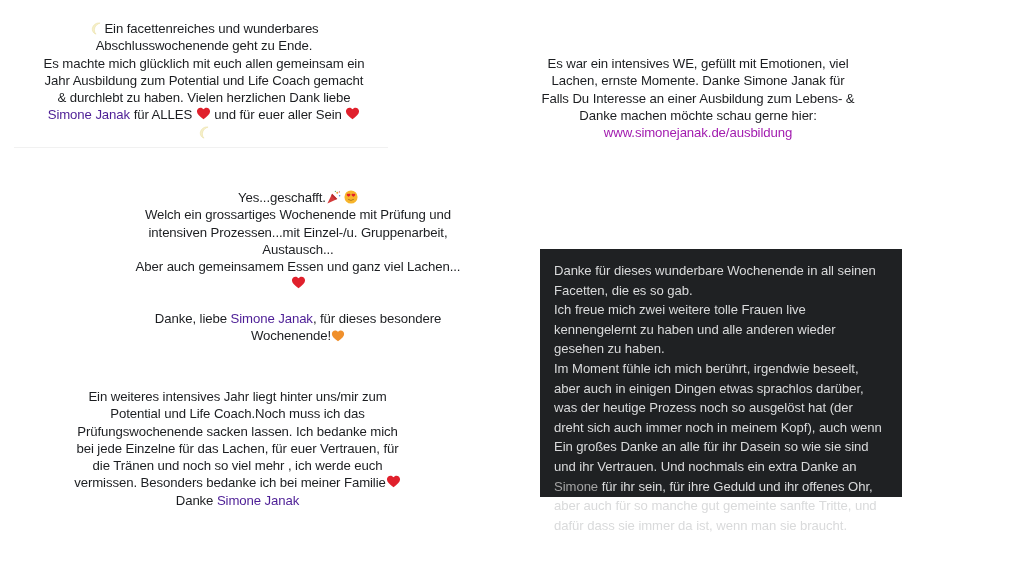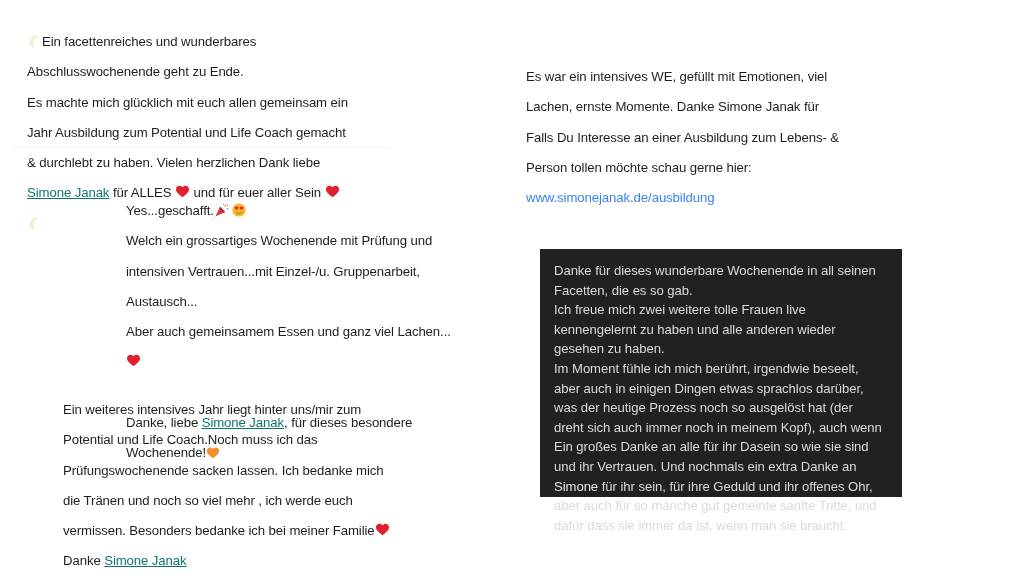--- a/index.html
+++ b/index.html
@@ -30,46 +30,46 @@
   }
 
   .light-block {
     color: #1c1e21;
     font-size: 13.2px;
     line-height: 17.3px;
     letter-spacing: -0.1px;
   }
 
   .light-block p {
-    margin: 13px;
+    margin: 0;
+    text-align: center;
   }
 
   .dark-block {
     background: #1f2123;
     color: #d9dadb;
     font-size: 13.1px;
     line-height: 19.6px;
     letter-spacing: -0.05px;
     padding: 12px 14px 32px 14px;
   }
 
   .dark-block p {
     margin: 0;
   }
 
   
   .link-light {
-    color: #0f766e;
-    text-decoration: underline;
+    color: #4c1d95;
   }
   .link-dark {
-    color: #e5e5e5;
+    color: #a3a3a3;
   }
   .link-url {
-    color: #3b82f6;
+    color: #a21caf;
   }
 
   .spacer-line {
     height: 17.3px;
   }
 
   
   .divider {
     position: absolute;
     background: #f1f1f1;
@@ -122,25 +122,25 @@
       <span class="emoji emoji-moon">
         <svg viewBox="0 0 32 32" xmlns="http://www.w3.org/2000/svg">
           <path d="M23.5 4.5c-7 -1.5 -14 3 -16 9.5c-1.8 6 1.5 12.5 7.5 14c-3.5 -3.5 -4.5 -9 -2.5 -14c1.8 -4.5 6 -8 11 -9.5z" fill="#f6f0c8" stroke="#e8dba0" stroke-width="1.1"></path>
         </svg>
       </span>
     </p>
   </div>
 
   <div class="divider" style="left:14px; top:147px; width:374px;"></div>
 
-  <div class="block light-block" style="left:513px; top:55px; width:400px;">
+  <div class="block light-block" style="left:498px; top:55px; width:400px;">
     <p>Es war ein intensives WE, gefüllt mit Emotionen, viel</p>
     <p>Lachen, ernste Momente. Danke Simone Janak für</p>
     <p>Falls Du Interesse an einer Ausbildung zum Lebens- &amp;</p>
-    <p>Person tollen möchte schau gerne hier:</p>
+    <p>Danke machen möchte schau gerne hier:</p>
     <p>
       <span class="link-url">www.simonejanak.de/ausbildung</span>
     </p>
   </div>
 
   <div class="block light-block" style="left:113px; top:189px; width:370px;">
     <p>
       <span>Yes...geschafft.</span><span class="emoji emoji-popper">
         <svg viewBox="0 0 32 32" xmlns="http://www.w3.org/2000/svg">
           <path d="M3 29L13 8l11 11L3 29z" fill="#d33b3b"></path>
@@ -153,21 +153,21 @@
       </span><span style="display:inline-block;width:3px"></span><span class="emoji emoji-smile">
         <svg viewBox="0 0 32 32" xmlns="http://www.w3.org/2000/svg">
           <circle cx="16" cy="16" r="15" fill="#f7b52b"></circle>
           <path d="M10.5 15.5c-2.6 -1.8 -4.2 -3.2 -4.2 -4.9c0 -1.3 1 -2.3 2.3 -2.3c0.8 0 1.5 0.4 1.9 1c0.4 -0.6 1.1 -1 1.9 -1c1.3 0 2.3 1 2.3 2.3c0 1.7 -1.6 3.1 -4.2 4.9z" fill="#e1202b"></path>
           <path d="M21.5 15.5c-2.6 -1.8 -4.2 -3.2 -4.2 -4.9c0 -1.3 1 -2.3 2.3 -2.3c0.8 0 1.5 0.4 1.9 1c0.4 -0.6 1.1 -1 1.9 -1c1.3 0 2.3 1 2.3 2.3c0 1.7 -1.6 3.1 -4.2 4.9z" fill="#e1202b"></path>
           <path d="M9 20c2 3.5 12 3.5 14 0c0 5 -14 5 -14 0z" fill="#7d4a12"></path>
         </svg>
       </span>
     </p>
     <p>Welch ein grossartiges Wochenende mit Prüfung und</p>
-    <p>intensiven Vertrauen...mit Einzel-/u. Gruppenarbeit,</p>
+    <p>intensiven Prozessen...mit Einzel-/u. Gruppenarbeit,</p>
     <p>Austausch...</p>
     <p>Aber auch gemeinsamem Essen und ganz viel Lachen...</p>
     <p>
       <span class="emoji emoji-heart-lg">
         <svg viewBox="0 0 32 32" xmlns="http://www.w3.org/2000/svg">
           <path d="M16 28C7 21.5 2 17 2 11.2C2 6.8 5.4 3.5 9.6 3.5c2.6 0 4.9 1.3 6.4 3.4c1.5 -2.1 3.8 -3.4 6.4 -3.4C26.6 3.5 30 6.8 30 11.2C30 17 25 21.5 16 28z" fill="#e0202c"></path>
         </svg>
       </span>
     </p>
     <p class="spacer-line"></p>
@@ -180,20 +180,21 @@
           <path d="M16 28C7 21.5 2 17 2 11.2C2 6.8 5.4 3.5 9.6 3.5c2.6 0 4.9 1.3 6.4 3.4c1.5 -2.1 3.8 -3.4 6.4 -3.4C26.6 3.5 30 6.8 30 11.2C30 17 25 21.5 16 28z" fill="#f0902c"></path>
         </svg>
       </span>
     </p>
   </div>
 
   <div class="block light-block" style="left:50px; top:388px; width:375px;">
     <p>Ein weiteres intensives Jahr liegt hinter uns/mir zum</p>
     <p>Potential und Life Coach.Noch muss ich das</p>
     <p>Prüfungswochenende sacken lassen. Ich bedanke mich</p>
+    <p>bei  jede Einzelne für das Lachen, für euer Vertrauen, für</p>
     <p>die Tränen und noch so viel mehr , ich werde euch</p>
     <p>
       <span>vermissen. Besonders bedanke ich bei meiner Familie</span><span class="emoji emoji-heart-lg">
         <svg viewBox="0 0 32 32" xmlns="http://www.w3.org/2000/svg">
           <path d="M16 28C7 21.5 2 17 2 11.2C2 6.8 5.4 3.5 9.6 3.5c2.6 0 4.9 1.3 6.4 3.4c1.5 -2.1 3.8 -3.4 6.4 -3.4C26.6 3.5 30 6.8 30 11.2C30 17 25 21.5 16 28z" fill="#e0202c"></path>
         </svg>
       </span>
     </p>
     <p>
       <span>Danke </span><span class="link-light">Simone Janak</span>

